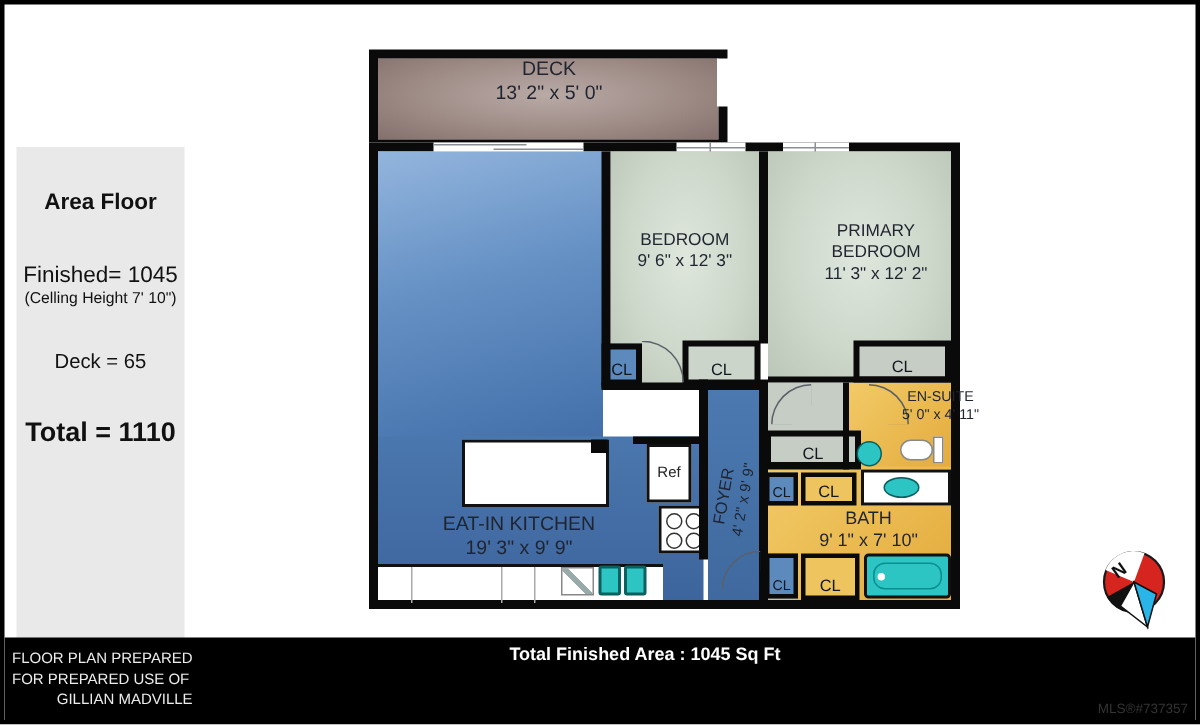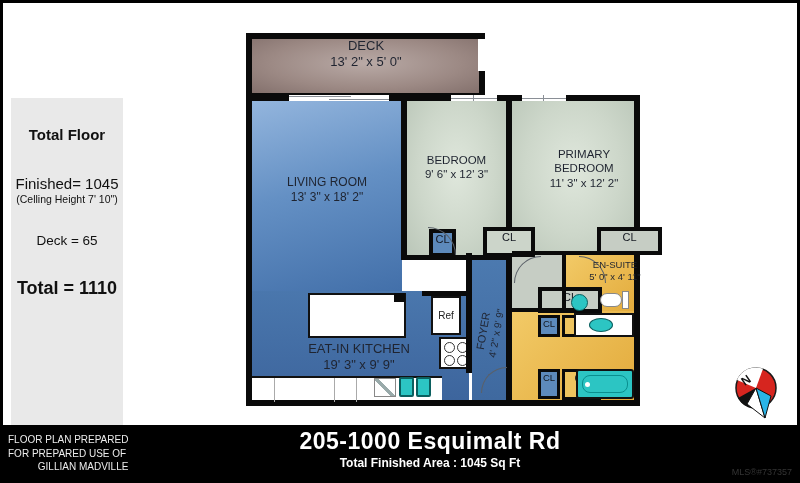--- a/index.html
+++ b/index.html
@@ -17,21 +17,21 @@
   .wallbox{border:6px solid #0a0a0a;}
   .deck{background:radial-gradient(ellipse at 50% 45%, #b9aaa6 0%, #9c8984 60%, #83706c 100%);}
   .plan{background:#fff;}
   .living{background:linear-gradient(165deg,#93b5dd 0%,#6490c4 45%,#426fa9 100%);}
   .kitchen{background:linear-gradient(180deg,#4a77ad 0%,#3d659d 100%);}
   .foyer{background:linear-gradient(180deg,#4c7ab0,#3f699f);}
   .greenrm{background:radial-gradient(ellipse at 50% 45%,#dfe7dc 0%,#cdd7ca 55%,#bac6b8 100%);}
   .hall{background:#c6cdc4;}
   .yellowrm{background:linear-gradient(135deg,#f2ca67 0%,#e3ab3c 100%);}
   .wall{background:#0a0a0a;}
-  .cl{display:flex;align-items:flex-start;justify-content:center;font-size:11px;color:#141821;margin-left:28px;}
+  .cl{display:flex;align-items:flex-end;justify-content:center;font-size:11px;color:#141821;}
   .cl-sm{font-size:9.5px;}
   .b4{border:4px solid #0a0a0a;} .b3{border:3px solid #0a0a0a;} .b2{border:2px solid #111;}
   .clblue{background:#5d8abc;} .clyellow{background:#eec45f;} .clgray{background:#c6cdc4;} .clgreen{background:#ccd5ca;}
   .white{background:#fff;}
   .teal{background:#2cc5c3;}
   
   .rlabel{text-align:center;color:#1f2430;line-height:1.25;}
   .rlabel .nm{display:block;}
   .f13{font-size:13px;} .f12{font-size:12px;} .f11{font-size:11.5px;} .f9{font-size:9.5px;}
   .window{background:#fff;}
@@ -46,21 +46,21 @@
   .addr{font-size:23px;font-weight:bold;letter-spacing:.5px;}
   .area{font-size:12px;font-weight:bold;margin-top:1px;}
   .mls{position:absolute;right:5px;bottom:3px;font-size:9px;color:#343434;}
 </style>
 </head>
 <body>
 
 <div class="page">
 
   <div class="abs sidebar">
-    <div class="sb-title">Total Floor</div>
+    <div class="sb-title">Area Floor</div>
     <div class="sb-fin">Finished= 1045</div>
     <div class="sb-ceil">(Celling Height 7' 10")</div>
     <div class="sb-deck">Deck = 65</div>
     <div class="sb-total">Total = 1110</div>
   </div>
 
   <div class="abs wallbox deck" style="left:243px;top:30px;width:239px;height:66px;"></div>
   <div class="abs white" style="left:475px;top:36px;width:8px;height:32px;"></div>
   <div class="abs rlabel" style="left:283px;top:35px;width:160px;">
     <span class="nm f13">DECK</span>
@@ -155,38 +155,38 @@
   <div class="abs window" style="left:519px;top:92px;width:44px;height:6px;">
     <div class="wline" style="left:0;top:3px;width:44px;height:1px;"></div>
     <div class="wline" style="left:21px;top:0;width:1px;height:6px;"></div>
   </div>
 
   <div class="arc" style="left:425px;top:224px;width:28px;height:28px;border-top-width:1.5px;border-right-width:1.5px;border-top-right-radius:100%;"></div>
   <div class="arc" style="left:511px;top:253px;width:27px;height:27px;border-top-width:1.5px;border-left-width:1.5px;border-top-left-radius:100%;"></div>
   <div class="arc" style="left:576px;top:253px;width:27px;height:27px;border-top-width:1.5px;border-right-width:1.5px;border-top-right-radius:100%;"></div>
   <div class="arc" style="left:478px;top:364px;width:26px;height:26px;border-top-width:1.5px;border-left-width:1.5px;border-top-left-radius:100%;"></div>
 
-  <div class="abs rlabel" style="left:254px;top:172px;width:140px;">
-    <span class="nm f12">LIVING ROOM</span>
-    <span class="nm f12">13' 3" x 18' 2"</span>
-  </div>
   <div class="abs rlabel" style="left:404px;top:150px;width:99px;">
     <span class="nm f11">BEDROOM</span>
     <span class="nm f11">9' 6" x 12' 3"</span>
   </div>
   <div class="abs rlabel" style="left:509px;top:144px;width:144px;">
     <span class="nm f11">PRIMARY</span>
     <span class="nm f11">BEDROOM</span>
     <span class="nm f11">11' 3" x 12' 2"</span>
   </div>
-  <div class="abs rlabel" style="left:576px;top:256px;width:72px;">
+  <div class="abs rlabel" style="left:588px;top:256px;width:72px;">
     <span class="nm f9">EN-SUITE</span>
     <span class="nm f9">5' 0" x 4' 11"</span>
   </div>
-  <div class="abs rlabel" style="left:256px;top:338px;width:200px;">
+  <div class="abs rlabel" style="left:520px;top:335px;width:112px;">
+    <span class="nm f12">BATH</span>
+    <span class="nm f12">9' 1" x 7' 10"</span>
+  </div>
+  <div class="abs rlabel" style="left:243px;top:338px;width:200px;">
     <span class="nm f13">EAT-IN KITCHEN</span>
     <span class="nm f13">19' 3" x 9' 9"</span>
   </div>
   <div class="abs rlabel" style="left:439px;top:316px;width:96px;transform:rotate(-80deg);">
     <span class="nm" style="font-size:11px;">FOYER</span>
     <span class="nm" style="font-size:10px;">4' 2" x 9' 9"</span>
   </div>
 
   <svg class="abs" style="left:722px;top:358px;" width="66" height="64" viewBox="0 0 66 64">
     <circle cx="31" cy="27" r="20" fill="#d6251f" stroke="#1a1a1a" stroke-width="1.5"></circle>
@@ -197,19 +197,18 @@
     <text x="16" y="23" font-size="12" font-weight="bold" fill="#111" transform="rotate(-35 21 18)">N</text>
   </svg>
 
   <div class="abs footer">
     <div class="prep">
       <div>FLOOR PLAN PREPARED</div>
       <div>FOR PREPARED USE OF</div>
       <div>GILLIAN MADVILLE</div>
     </div>
     <div class="addrwrap">
-      <div class="addr">205-1000 Esquimalt Rd</div>
       <div class="area">Total Finished Area : 1045 Sq Ft</div>
     </div>
     <div class="mls">MLS®#737357</div>
   </div>
 
 </div>
 
 </body></html>

